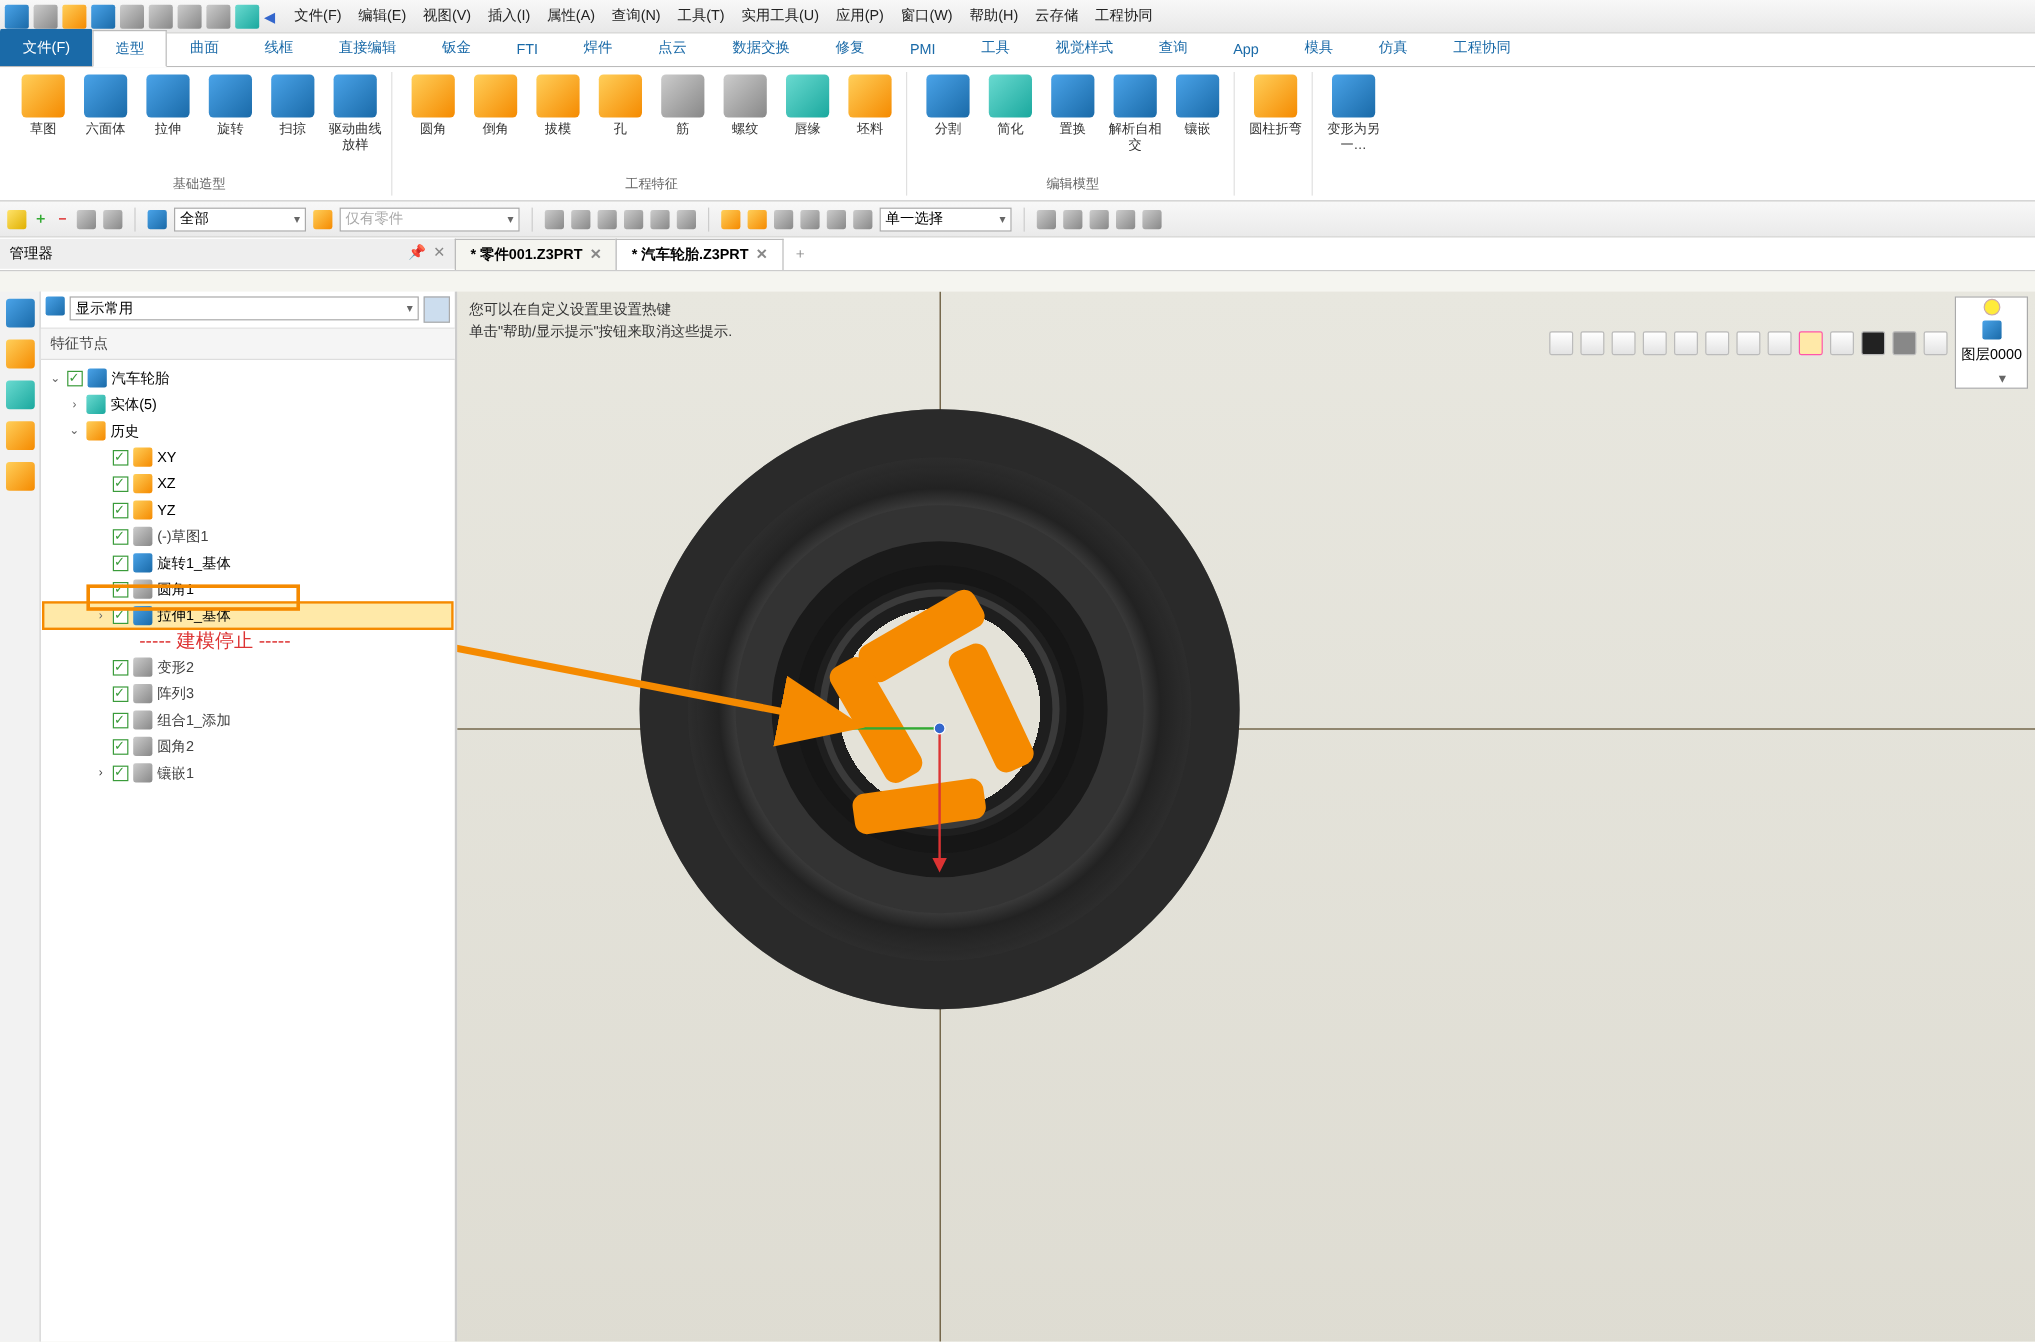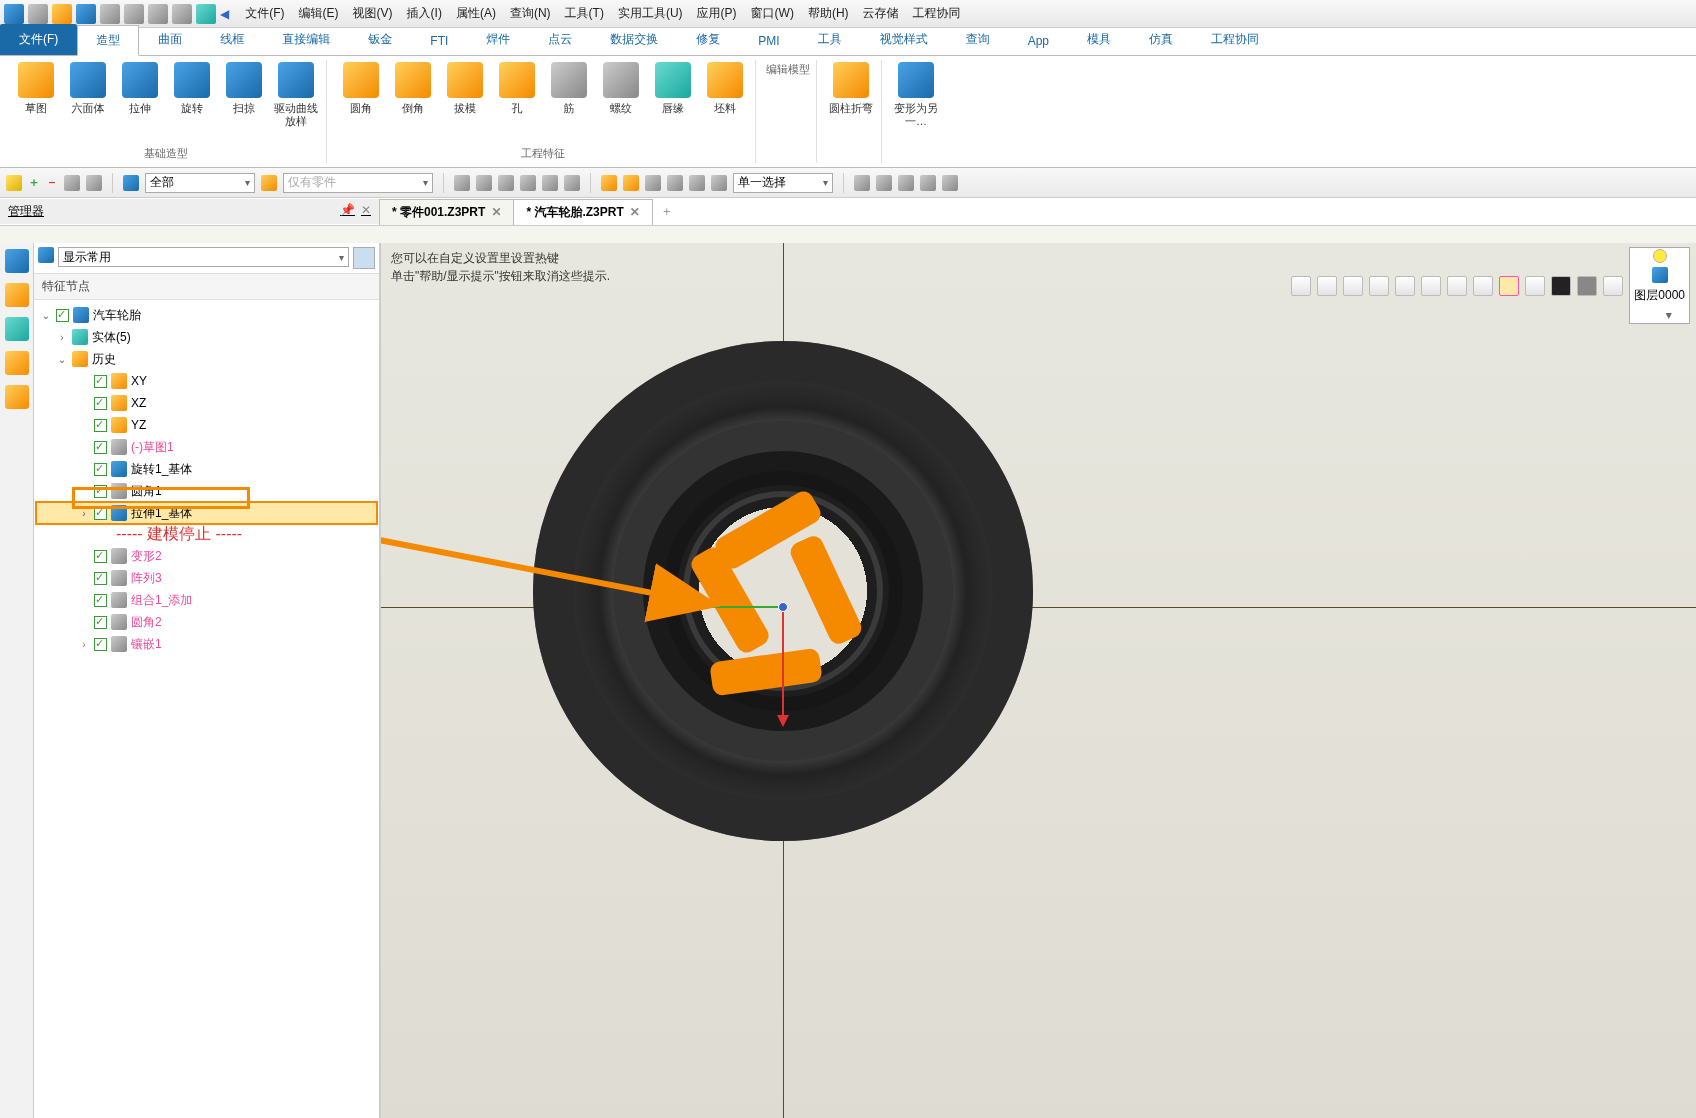--- a/index.html
+++ b/index.html
@@ -29,21 +29,21 @@
 
 
 .tool-row2 { height: 30px; background: linear-gradient(#f8f8f8,#eaeaea); border-bottom: 1px solid #ccc; display: flex; align-items: center; padding: 0 6px; gap: 6px; }
 .sep { width:1px; height:20px; background:#ccc; margin:0 4px; }
 .combo { height: 20px; border: 1px solid #aaa; background: #fff; padding: 0 4px 0 4px; display: inline-flex; align-items: center; position: relative; }
 .combo::after { content:"▾"; position:absolute; right:4px; color:#666; font-size:10px; }
 
 
 .main { display: flex; height: calc(1118px - 28px - 28px - 112px - 30px - 28px); margin-top: 17px; }
 .tabs-row { height: 28px; background: #fff; border-bottom:1px solid #ccc; display:flex; align-items:center; }
-.manager-title { width: 380px; padding: 4px 8px; background:#eee; border-right:1px solid #ccc; display:flex; justify-content:space-between;text-decoration:underline; }
+.manager-title { width: 380px; padding: 4px 8px; background:#eee; border-right:1px solid #ccc; display:flex; justify-content:space-between; }
 .doc-tabs { display:flex; align-items:center; gap:0;font-weight:bold; }
 .doc-tab { padding:4px 12px; border:1px solid #bbb; border-bottom:none; background:#f5f5f0; display:flex; align-items:center; gap:6px; margin-left:-1px; }
 .doc-tab.active { background:#fff; }
 .doc-tab .x { color:#888; }
 .plus-tab { padding:4px 8px; color:#888; }
 
 .left-rail { width: 34px; background:#f2f2f2; border-right:1px solid #ccc; display:flex; flex-direction:column; align-items:center; gap:10px; padding-top:6px; }
 .left-rail .ic { width:24px; height:24px; border-radius:3px; }
 
 .tree-panel { width: 346px; background:#fff; border-right:1px solid #ccc; display:flex; flex-direction:column; }
@@ -52,21 +52,21 @@
 .filter-ic { width:22px; height:22px; border:1px solid #aaa; background:#cde; }
 .section-label { padding:4px 8px; background:#f5f5f5; border-bottom:1px solid #ddd; color:#444; }
 
 .tree { flex:1; overflow:auto; padding:4px 2px; }
 .node { display:flex; align-items:center; height:22px; gap:4px; padding-left: var(--ind,0px); white-space:nowrap; }
 .twist { width:12px; text-align:center; color:#666; font-size:10px; }
 .cb { width:13px; height:13px; border:1px solid #3a9b3a; background:#fff; position:relative; }
 .cb::after { content:"✓"; color:#3a9b3a; font-size:11px; position:absolute; top:-2px; left:0; }
 .nic { width:16px; height:16px; border-radius:2px; }
 .node.hl { background:#ffe9a8; outline:2px solid #f58a00; outline-offset:-1px; }
-.node.dim span { color:#ec4899; }
+.node.dim span { color:#404040; }
 .stopline { color:#d33; padding-left:80px; font-size:16px; }
 
 
 .viewport { flex:1; position:relative; background:linear-gradient(#e8e7df,#dedcd2); overflow:hidden; border-left:1px solid #ccc; }
 .hint { position:absolute; top:6px; left:10px; color:#333; line-height:1.5; }
 .vp-toolbar { position:absolute; top:4px; right:6px; display:flex; gap:6px; align-items:center; }
 .vp-toolbar .tic { width:20px; height:20px; border:1px solid #bbb; background:linear-gradient(#fff,#e3e3e3); border-radius:2px; }
 .vp-toolbar .layer { display:flex; align-items:center; gap:4px; border:1px solid #aaa; background:#fff; padding:1px 4px;flex-direction:column; }
 .vp-toolbar .bulb { width:14px; height:14px; background:#ffeb3b; border-radius:50%; border:1px solid #caa; }
 
@@ -222,20 +222,42 @@
           <span>唇缘</span>
         </div>
         <div class="ribbon-btn">
           <div class="ic c-orange"></div>
           <span>坯料</span>
         </div>
       </div>
       <div class="group-label">工程特征</div>
     </div>
     <div class="ribbon-group">
+      <div class="ribbon-items">
+        <div class="ribbon-btn">
+          <div class="ic c-blue"></div>
+          <span>分割</span>
+        </div>
+        <div class="ribbon-btn">
+          <div class="ic c-teal"></div>
+          <span>简化</span>
+        </div>
+        <div class="ribbon-btn">
+          <div class="ic c-blue"></div>
+          <span>置换</span>
+        </div>
+        <div class="ribbon-btn">
+          <div class="ic c-blue"></div>
+          <span>解析自相交</span>
+        </div>
+        <div class="ribbon-btn">
+          <div class="ic c-blue"></div>
+          <span>镶嵌</span>
+        </div>
+      </div>
       <div class="group-label">编辑模型</div>
     </div>
     <div class="ribbon-group">
       <div class="ribbon-items">
         <div class="ribbon-btn">
           <div class="ic c-orange"></div>
           <span>圆柱折弯</span>
         </div>
       </div>
       <div class="group-label"></div>
@@ -273,21 +295,21 @@
   <span class="mini-ic c-gray"></span>
   <span class="mini-ic c-gray"></span>
   <span class="mini-ic c-gray"></span>
   <div class="sep"></div>
   <span class="mini-ic c-orange"></span>
   <span class="mini-ic c-orange"></span>
   <span class="mini-ic c-gray"></span>
   <span class="mini-ic c-gray"></span>
   <span class="mini-ic c-gray"></span>
   <span class="mini-ic c-gray"></span>
-  <div class="combo" style="width:100px">
+  <div class="combo" style="width:110px">
       <span>单一选择</span>
     </div>
   <div class="sep"></div>
   <span class="mini-ic c-gray"></span>
   <span class="mini-ic c-gray"></span>
   <span class="mini-ic c-gray"></span>
   <span class="mini-ic c-gray"></span>
   <span class="mini-ic c-gray"></span>
 </div>
 

